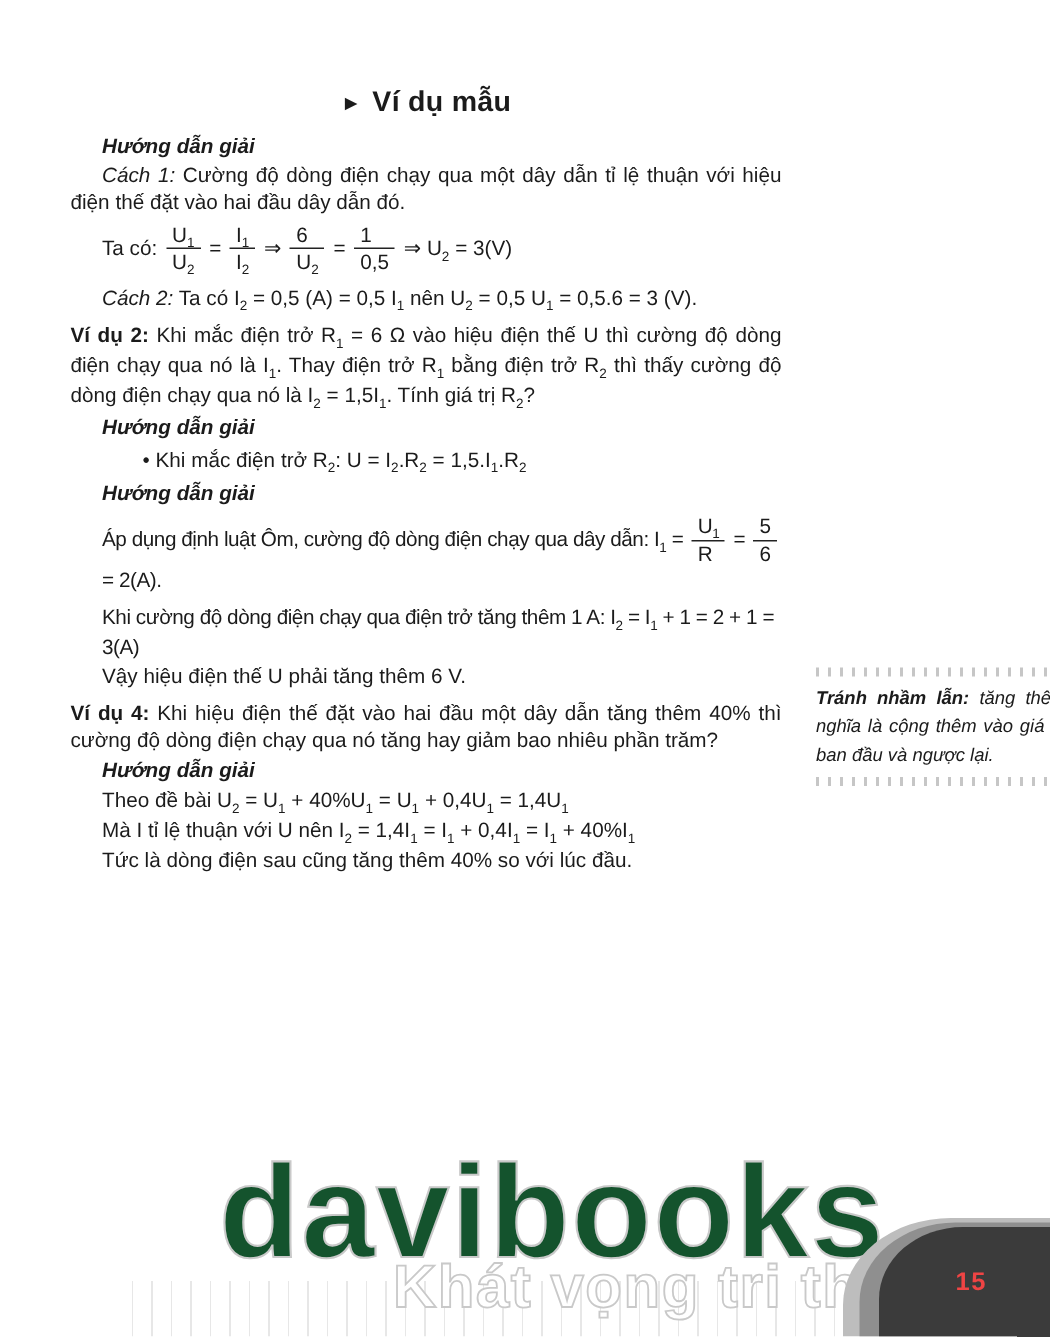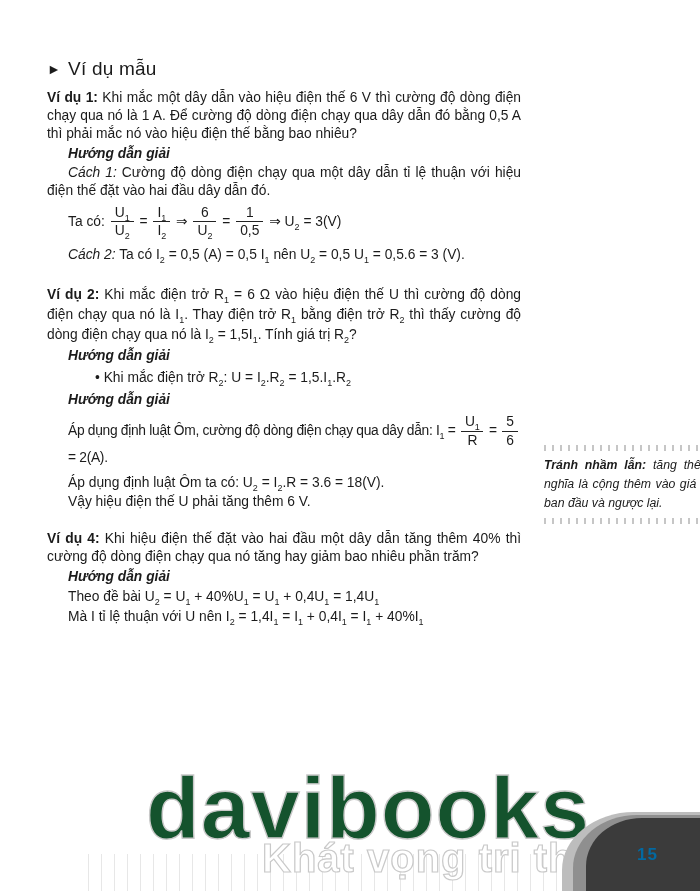--- a/index.html
+++ b/index.html
@@ -3,36 +3,36 @@
 <meta charset="utf-8">
 <style>
   * { box-sizing: border-box; }
   html, body { margin:0; padding:0; }
   body {
     width:700px; height:891px; position:relative; overflow:hidden;
     background:#ffffff; color:#1b1b1b;
     font-family:"Liberation Sans","DejaVu Sans",sans-serif;
   }
   .main { position:absolute; left:47px; top:58px; width:474px; }
-  .heading { font-size:19px; font-weight:normal; margin:0 0 9px 0; letter-spacing:.2px; }
+  .heading { font-size:19px; font-weight:bold; margin:0 0 9px 0; letter-spacing:.2px;text-align:center; }
   .heading .arrow { font-size:14px; margin-right:7px; position:relative; top:-1px; }
   p, .line { margin:0; font-size:13.8px; line-height:18px; }
   .para { text-align:justify; }
   .sp20 { line-height:20px; }
   .b  { font-weight:bold; }
   .i  { font-style:italic; }
   .bi { font-weight:bold; font-style:italic; }
   .indent1 { text-indent:21px; }
   .guide { padding-left:21px; margin:2px 0 1px 0; }
   .line { padding-left:21px; }
   .bullet { padding-left:48px; margin:3px 0; }
   .formula { margin:6px 0; }
   .long { letter-spacing:-0.3px; }
   sub { font-size:9px; line-height:0; }
-  .frac { display:inline-block; vertical-align:middle; text-align:center;
+  .frac { display:inline-block; vertical-align:middle; 
           margin:0 2px; line-height:1.1; position:relative; top:-1px; }
   .frac .fnum { display:block; padding:0 4px 1px; border-bottom:1.2px solid #222; }
   .frac .fden { display:block; padding:1px 4px 0; }
   
   .note { position:absolute; left:544px; top:440px; width:167px;
           font-size:12.3px; line-height:19px; text-align:justify; }
   .note .ticks { height:6px; margin:5px 0;
       background:repeating-linear-gradient(90deg,#c6c6c6 0 2px,transparent 2px 8px); }
   .note p { font-size:12.3px; line-height:19px; margin:0; font-style:italic; }
   
@@ -42,51 +42,51 @@
       font-size:88px; font-weight:bold; line-height:1; letter-spacing:1px;
       color:#14532d; -webkit-text-stroke:1.4px #c9c9c9; }
   .wm2 { position:absolute; left:262px; top:838px; z-index:2;
       font-size:40px; font-weight:bold; line-height:1; letter-spacing:1px;
       color:#ffffff; -webkit-text-stroke:1.2px #c9c9c9; }
   .corner { position:absolute; right:0; bottom:0; width:150px; height:95px; z-index:3; }
   .c-light, .c-mid, .c-dark { position:absolute; right:0; bottom:0; }
   .c-light { width:138px; height:79px; background:#bdbdbd; border-top-left-radius:72px 58px; }
   .c-mid   { width:127px; height:76px; background:#8f8f8f; border-top-left-radius:64px 53px; }
   .c-dark  { width:114px; height:73px; background:#3b3b3b; border-top-left-radius:56px 48px; }
-  .pageno  { position:absolute; right:42px; bottom:26px; color:#0369a1;
+  .pageno  { position:absolute; right:42px; bottom:26px; color:#ef4444;
              font-size:17px; font-weight:bold; letter-spacing:1px; }
 </style>
 </head>
 <body>
 
 <div class="main">
 
   <div class="heading">
     <span class="arrow">►</span><span>Ví dụ mẫu</span>
   </div>
 
-  <p class="para"><span class="b">Ví dụ 1:</span> <span>Khi mắc một dây dẫn vào hiệu điện thế 6 V thì cường độ dòng điện chạy qua nó là 1 A. Để cường độ dòng điện chạy qua dây dẫn đó bằng 0,5 A thì phải mắc nó vào hiệu điện thế bằng bao nhiêu?</span></p>
   <p class="guide bi">Hướng dẫn giải</p>
   <p class="para indent1"><span class="i">Cách 1:</span> <span>Cường độ dòng điện chạy qua một dây dẫn tỉ lệ thuận với hiệu điện thế đặt vào hai đầu dây dẫn đó.</span></p>
   <div class="line formula">Ta có: <span class="frac"><span class="fnum">U<sub>1</sub></span><span class="fden">U<sub>2</sub></span></span> = <span class="frac"><span class="fnum">I<sub>1</sub></span><span class="fden">I<sub>2</sub></span></span> ⇒ <span class="frac"><span class="fnum">6</span><span class="fden">U<sub>2</sub></span></span> = <span class="frac"><span class="fnum">1</span><span class="fden">0,5</span></span> ⇒ U<sub>2</sub> = 3(V)</div>
   <p class="para indent1 sp20"><span class="i">Cách 2:</span> <span>Ta có I<sub>2</sub> = 0,5 (A) = 0,5 I<sub>1</sub> nên U<sub>2</sub> = 0,5 U<sub>1</sub> = 0,5.6 = 3 (V).</span></p>
 
-  <p class="para sp20" style="margin-top:20px"><span class="b">Ví dụ 2:</span> <span>Khi mắc điện trở R<sub>1</sub> = 6 Ω vào hiệu điện thế U thì cường độ dòng điện chạy qua nó là I<sub>1</sub>. Thay điện trở R<sub>1</sub> bằng điện trở R<sub>2</sub> thì thấy cường độ dòng điện chạy qua nó là I<sub>2</sub> = 1,5I<sub>1</sub>. Tính giá trị R<sub>2</sub>?</span></p>
+  <p class="para sp20" style="margin-top:5px"><span class="b">Ví dụ 2:</span> <span>Khi mắc điện trở R<sub>1</sub> = 6 Ω vào hiệu điện thế U thì cường độ dòng điện chạy qua nó là I<sub>1</sub>. Thay điện trở R<sub>1</sub> bằng điện trở R<sub>2</sub> thì thấy cường độ dòng điện chạy qua nó là I<sub>2</sub> = 1,5I<sub>1</sub>. Tính giá trị R<sub>2</sub>?</span></p>
   <p class="guide bi">Hướng dẫn giải</p>
   <div class="line bullet sp20">• Khi mắc điện trở R<sub>2</sub>:  U = I<sub>2</sub>.R<sub>2</sub> = 1,5.I<sub>1</sub>.R<sub>2</sub></div>
 
   <p class="guide bi">Hướng dẫn giải</p>
   <div class="line formula long">Áp dụng định luật Ôm, cường độ dòng điện chạy qua dây dẫn: I<sub>1</sub> = <span class="frac"><span class="fnum">U<sub>1</sub></span><span class="fden">R</span></span> = <span class="frac"><span class="fnum">5</span><span class="fden">6</span></span> = 2(A).</div>
-  <div class="line sp20">Áp dụng định luật Ôm ta có: U<sub>2</sub> = I<sub>2</sub>.R = 3.6 = 18(V).</div>
+  <div class="line sp20 long">Khi cường độ dòng điện chạy qua điện trở tăng thêm 1 A: I<sub>2</sub> = I<sub>1</sub> + 1 = 2 + 1 = 3(A)</div>
   <div class="line">Vậy hiệu điện thế U phải tăng thêm 6 V.</div>
 
-  <p class="para" style="margin-top:19px"><span class="b">Ví dụ 4:</span> <span>Khi hiệu điện thế đặt vào hai đầu một dây dẫn tăng thêm 40% thì cường độ dòng điện chạy qua nó tăng hay giảm bao nhiêu phần trăm?</span></p>
+  <p class="para" style="margin-top:7px"><span class="b">Ví dụ 4:</span> <span>Khi hiệu điện thế đặt vào hai đầu một dây dẫn tăng thêm 40% thì cường độ dòng điện chạy qua nó tăng hay giảm bao nhiêu phần trăm?</span></p>
   <p class="guide bi">Hướng dẫn giải</p>
   <div class="line sp20">Theo đề bài U<sub>2</sub> = U<sub>1</sub> + 40%U<sub>1</sub> = U<sub>1</sub> + 0,4U<sub>1</sub> = 1,4U<sub>1</sub></div>
   <div class="line sp20">Mà I tỉ lệ thuận với U nên I<sub>2</sub> = 1,4I<sub>1</sub> = I<sub>1</sub> + 0,4I<sub>1</sub> = I<sub>1</sub> + 40%I<sub>1</sub></div>
+  <div class="line sp20">Tức là dòng điện sau cũng tăng thêm 40% so với lúc đầu.</div>
 
 </div>
 
 <aside class="note">
   <div class="ticks"></div>
   <p><span class="bi">Tránh nhầm lẫn:</span> <span>tăng thêm nghĩa là cộng thêm vào giá trị ban đầu và ngược lại.</span></p>
   <div class="ticks"></div>
 </aside>
 
 <div class="stripes"></div>

